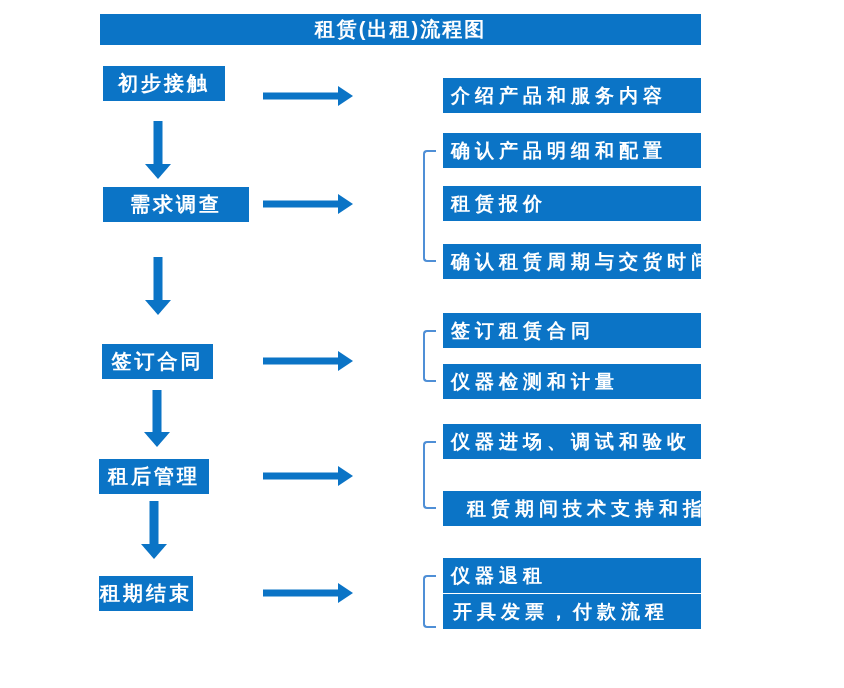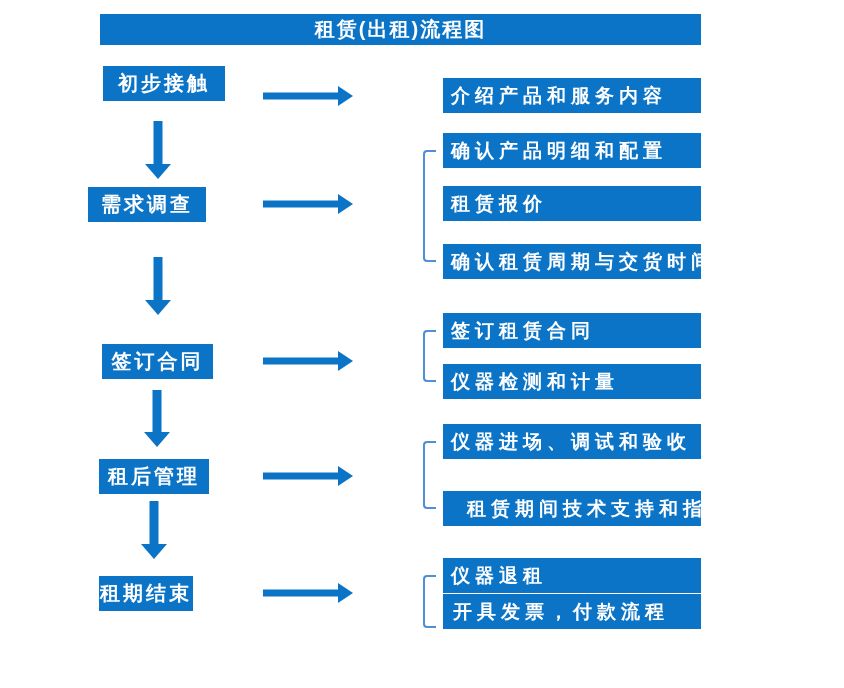--- a/index.html
+++ b/index.html
@@ -81,21 +81,21 @@
 </head>
 <body>
 
 <div class="canvas">
 
   <div class="title-bar">
     <span>租赁(出租)流程图</span>
   </div>
 
   <div class="step" style="left:103px;top:66px;width:122px;">初步接触</div>
-  <div class="step" style="left:88px;top:187px;width:118px;">需求调查</div>
+  <div class="step" style="left:103px;top:187px;width:146px;">需求调查</div>
   <div class="step" style="left:102px;top:344px;width:111px;">签订合同</div>
   <div class="step" style="left:99px;top:459px;width:110px;">租后管理</div>
   <div class="step" style="left:99px;top:576px;width:94px;">租期结束</div>
 
   <div class="v-arrow" style="left:145px;top:121px;height:58px;">
     <div class="shaft"></div>
     <div class="head"></div>
   </div>
   <div class="v-arrow" style="left:145px;top:257px;height:58px;">
     <div class="shaft"></div>

